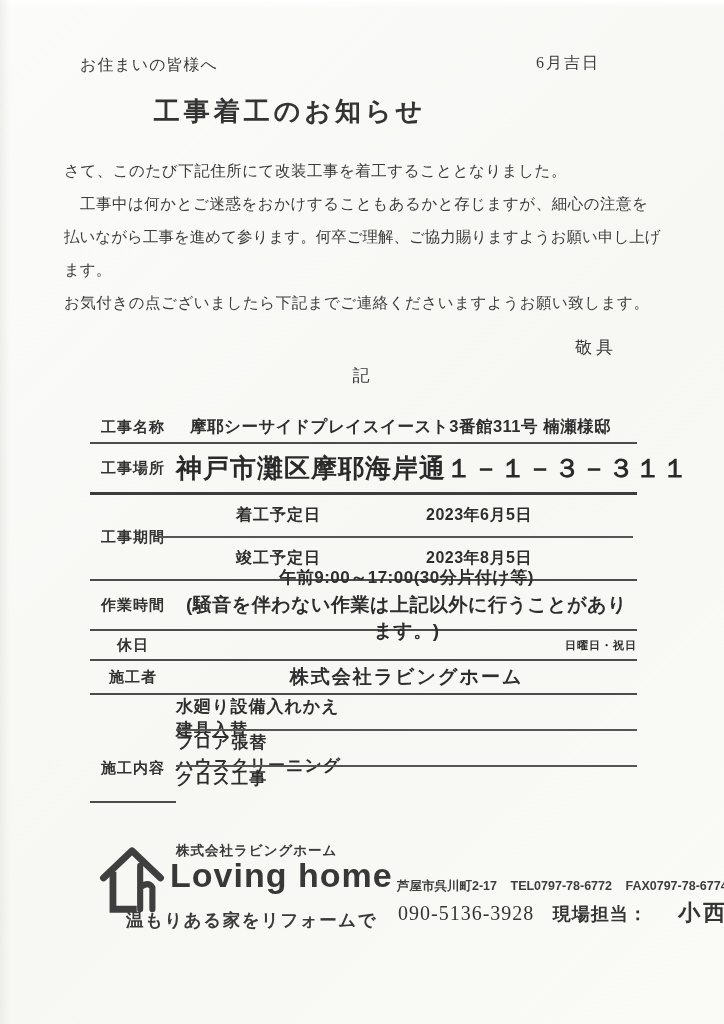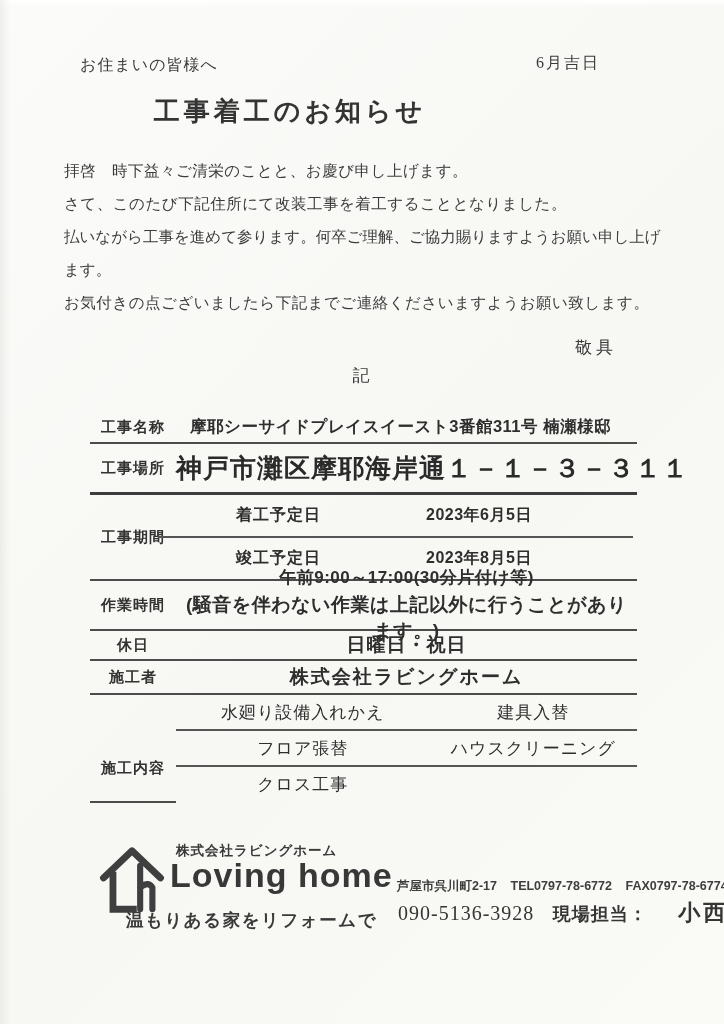--- a/index.html
+++ b/index.html
@@ -56,29 +56,29 @@
   .period-divider{border:none;border-top:2px solid #555;margin:0 4px 0 -18px;}
   .period-sub-label{width:190px;padding-left:60px;font-weight:700;letter-spacing:1px;}
   .period-sub-val{font-weight:700;letter-spacing:.5px;}
 
   .row-hours{height:48px;flex-direction:row;}
   .hours-lines{flex:1;text-align:center;font-weight:700;}
   .hours-l1{font-size:17px;letter-spacing:.5px;}
   .hours-l2{font-size:19px;margin-top:3px;letter-spacing:.5px;}
 
   .row-holiday{height:28px;}
-  .row-holiday .t-val{text-align:center;font-size:19px;font-weight:700;letter-spacing:1px;}
+  .row-holiday .t-val{text-align:right;font-size:11px;font-weight:700;letter-spacing:1px;}
 
   .row-contractor{height:32px;}
   .row-contractor .t-val{text-align:center;font-size:19px;font-weight:700;letter-spacing:2px;}
 
   .row-items{align-items:stretch;}
   .row-items .t-label{display:flex;align-items:center;justify-content:center;margin-top:40px;}
   .items-right{flex:1;display:flex;flex-direction:column;}
-  .items-sub{display:flex;height:34px;align-items:center;font-size:17px;font-weight:400;}
+  .items-sub{display:flex;height:34px;align-items:flex-start;font-size:17px;font-weight:700;flex-direction:column;}
   .items-sub + .items-sub{border-top:2px solid #555;}
   .items-c1{flex:0 0 55%;text-align:center;letter-spacing:1px;}
   .items-c2{flex:1;text-align:center;letter-spacing:1px;}
   .table-endcap{width:86px;border:none;border-top:2px solid #4c4c4c;margin:0;}
 
   
   .footer{position:absolute;left:0;top:830px;width:724px;height:120px;font-family:"Liberation Sans","DejaVu Sans",sans-serif;}
   .logo-icon{position:absolute;left:98px;top:12px;}
   .company-jp{position:absolute;left:176px;top:12px;font-size:13.5px;font-weight:700;letter-spacing:1px;color:#3a3a3a;}
   .brand{position:absolute;left:170px;top:26px;font-size:34px;font-weight:700;letter-spacing:1px;color:#383838;}
@@ -95,22 +95,22 @@
 
 <div class="page">
   <div class="scan-edge-top"></div>
   <div class="scan-edge-left"></div>
 
   <div class="recipient">お住まいの皆様へ</div>
   <div class="doc-date">6月吉日</div>
   <div class="doc-title">工事着工のお知らせ</div>
 
   <div class="body-text">
-    <p>拝啓　時下益々ご清栄のことと、お慶び申し上げます。</p>
     <p>さて、このたび下記住所にて改装工事を着工することとなりました。</p>
+    <p class="p-indent">工事中は何かとご迷惑をおかけすることもあるかと存じますが、細心の注意を</p>
     <p class="p-tight">払いながら工事を進めて参ります。何卒ご理解、ご協力賜りますようお願い申し上げます。</p>
     <p>お気付きの点ございましたら下記までご連絡くださいますようお願い致します。</p>
   </div>
 
   <div class="closing">敬具</div>
   <div class="record-marker">記</div>
 
   <div class="info-table">
 
     <div class="t-row row-name">

